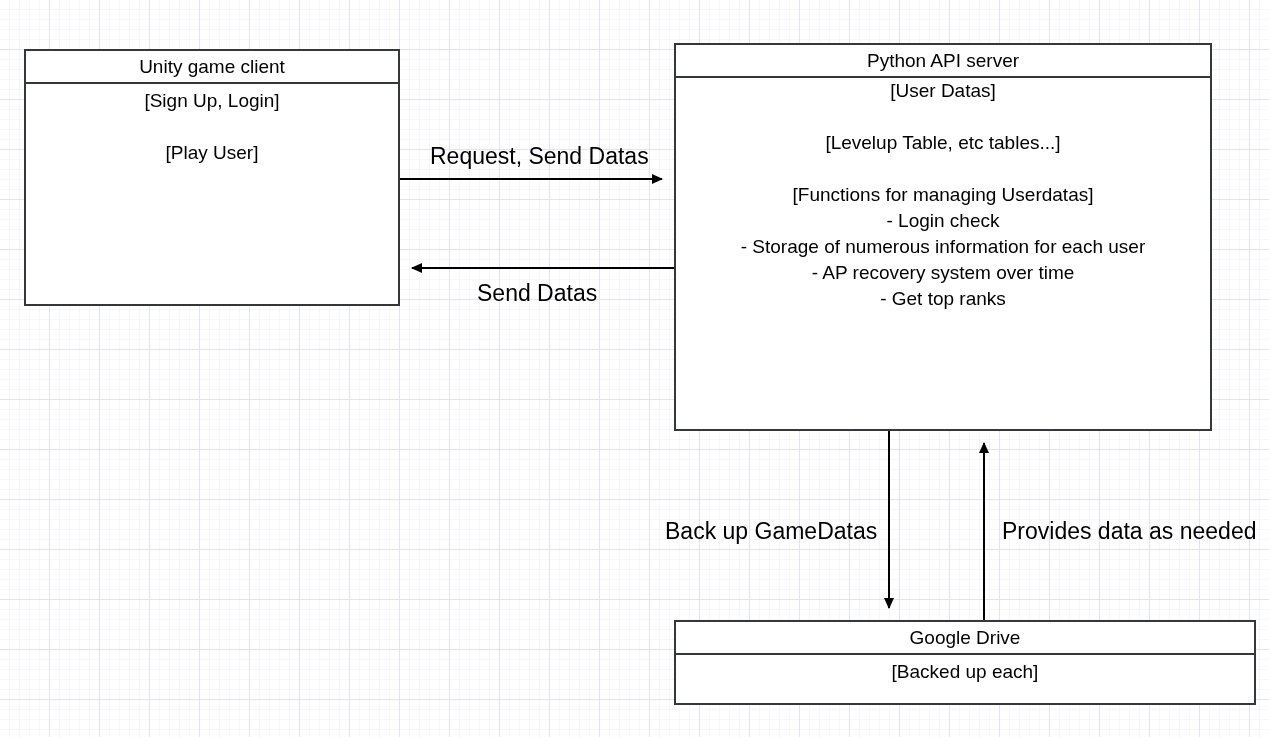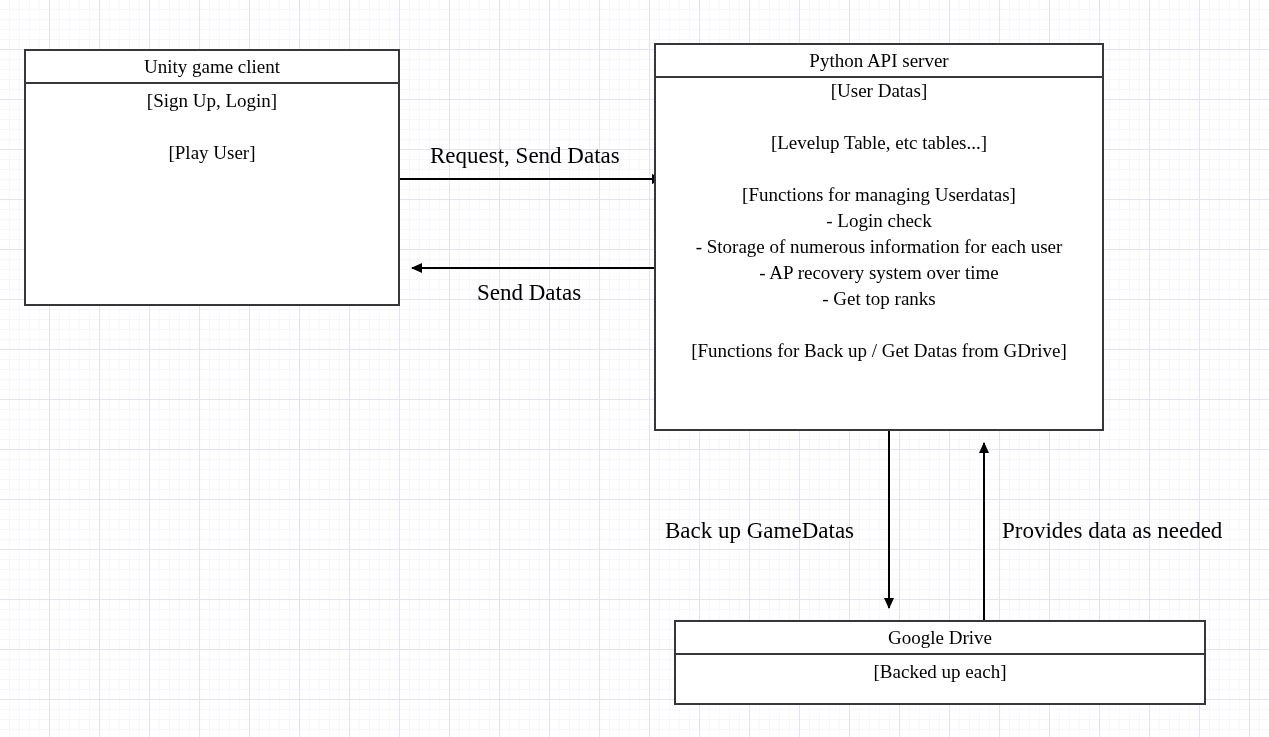--- a/index.html
+++ b/index.html
@@ -14,21 +14,21 @@
     height: 737px;
     overflow: hidden;
     background-color: #ffffff;
     background-image:
       linear-gradient(to right, #e3e3f5 1px, transparent 1px),
       linear-gradient(to bottom, #e3e3f5 1px, transparent 1px),
       linear-gradient(to right, #f6f6fb 1px, transparent 1px),
       linear-gradient(to bottom, #f6f6fb 1px, transparent 1px);
     background-size: 50px 50px, 50px 50px, 10px 10px, 10px 10px;
     background-position: -1px -1px, -1px -1px, -1px -1px, -1px -1px;
-    font-family: Liberation Serif, serif;
+    font-family: Liberation Sans, sans-serif;
     color: #000000;
     -webkit-font-smoothing: antialiased;
   }
 
   .node {
     position: absolute;
     box-sizing: border-box;
     border: 2px solid #36373a;
     background: #ffffff;
   }
@@ -104,35 +104,34 @@
   </svg>
 
   <div class="node" style="left:24px; top:49px; width:376px; height:257px;">
     <div class="node-title">Unity game client</div>
     <div class="node-body" style="padding-top:4px;">
       <div class="body-line">[Sign Up, Login]</div>
       <div class="body-line gap">[Play User]</div>
     </div>
   </div>
 
-  <div class="node" style="left:654px; top:43px; width:450px; height:388px;">
+  <div class="node" style="left:674px; top:43px; width:538px; height:388px;">
     <div class="node-title">Python API server</div>
     <div class="node-body" style="">
       <div class="body-line">[User Datas]</div>
       <div class="body-line gap">[Levelup Table, etc tables...]</div>
       <div class="body-line gap">[Functions for managing Userdatas]</div>
       <div class="body-line">- Login check</div>
       <div class="body-line">- Storage of numerous information for each user</div>
       <div class="body-line">- AP recovery system over time</div>
       <div class="body-line">- Get top ranks</div>
-      <div class="body-line gap">[Functions for Back up / Get Datas from GDrive]</div>
     </div>
   </div>
 
-  <div class="node" style="left:674px; top:620px; width:532px; height:85px;">
+  <div class="node" style="left:674px; top:620px; width:582px; height:85px;">
     <div class="node-title">Google Drive</div>
     <div class="node-body" style="padding-top:4px;">
       <div class="body-line">[Backed up each]</div>
     </div>
   </div>
 
   <div class="edge-label" style="left:430px; top:145px;">Request, Send Datas</div>
 
   <div class="edge-label" style="left:477px; top:282px;">Send Datas</div>
 

